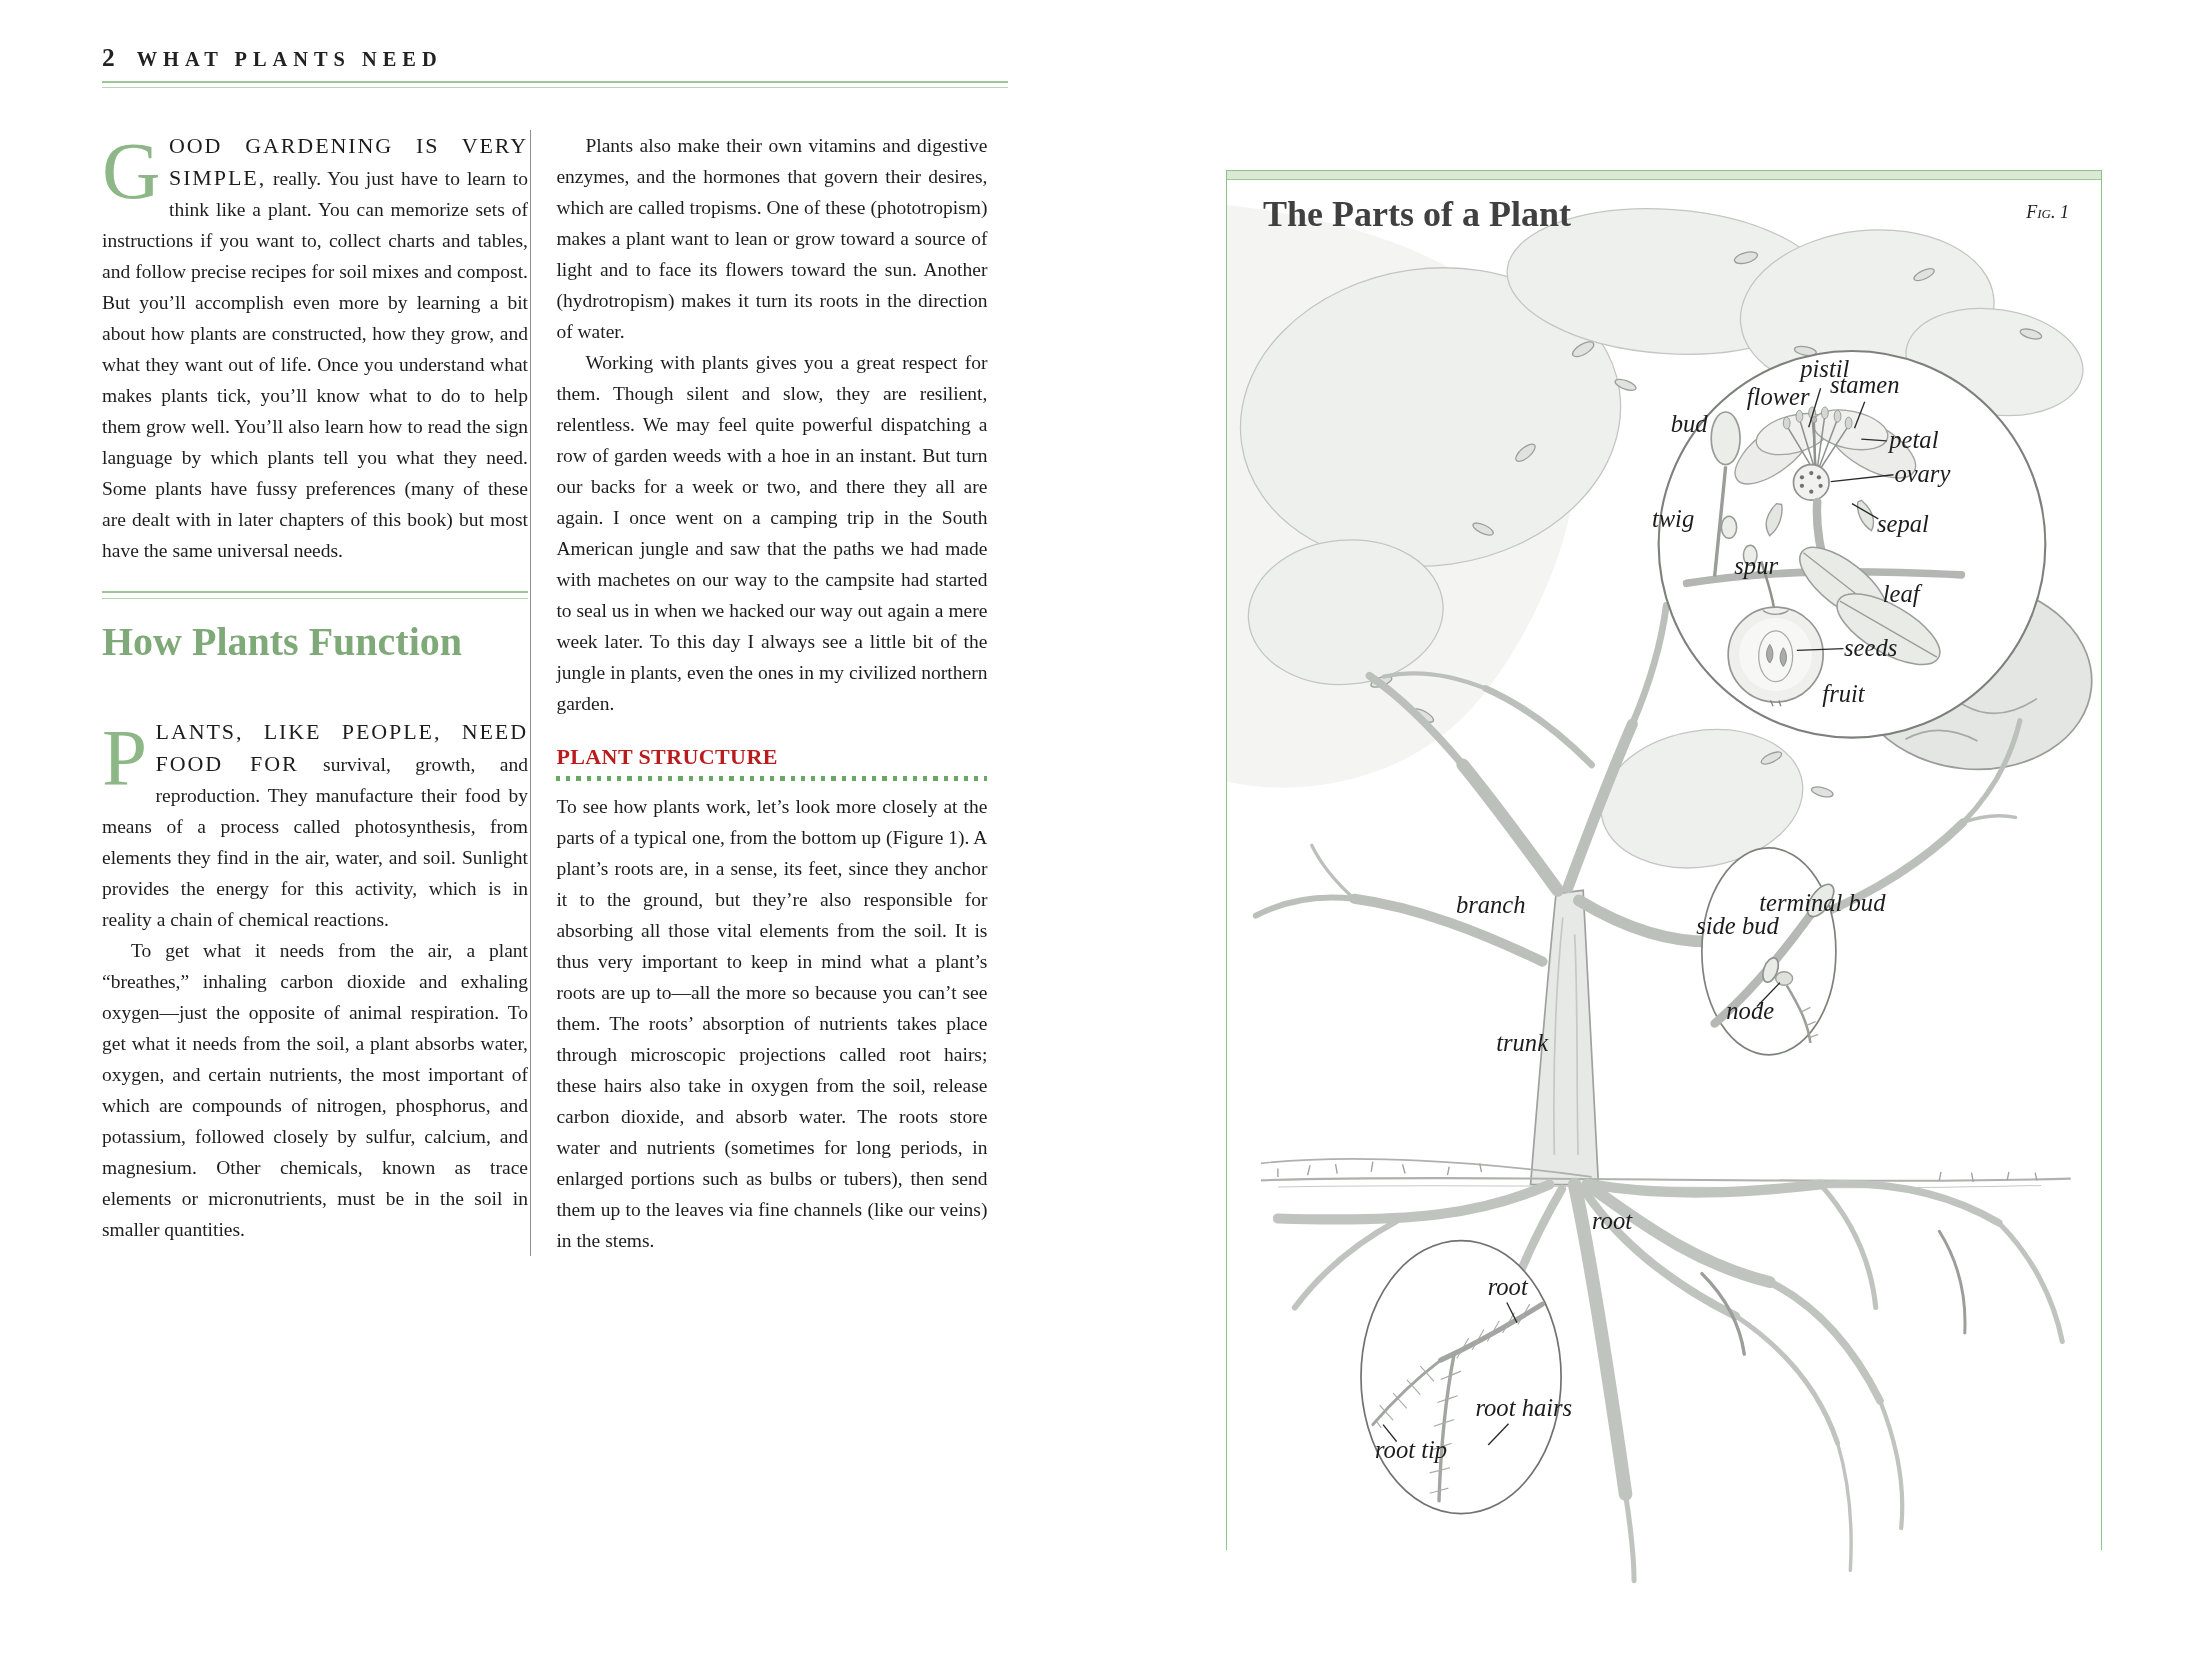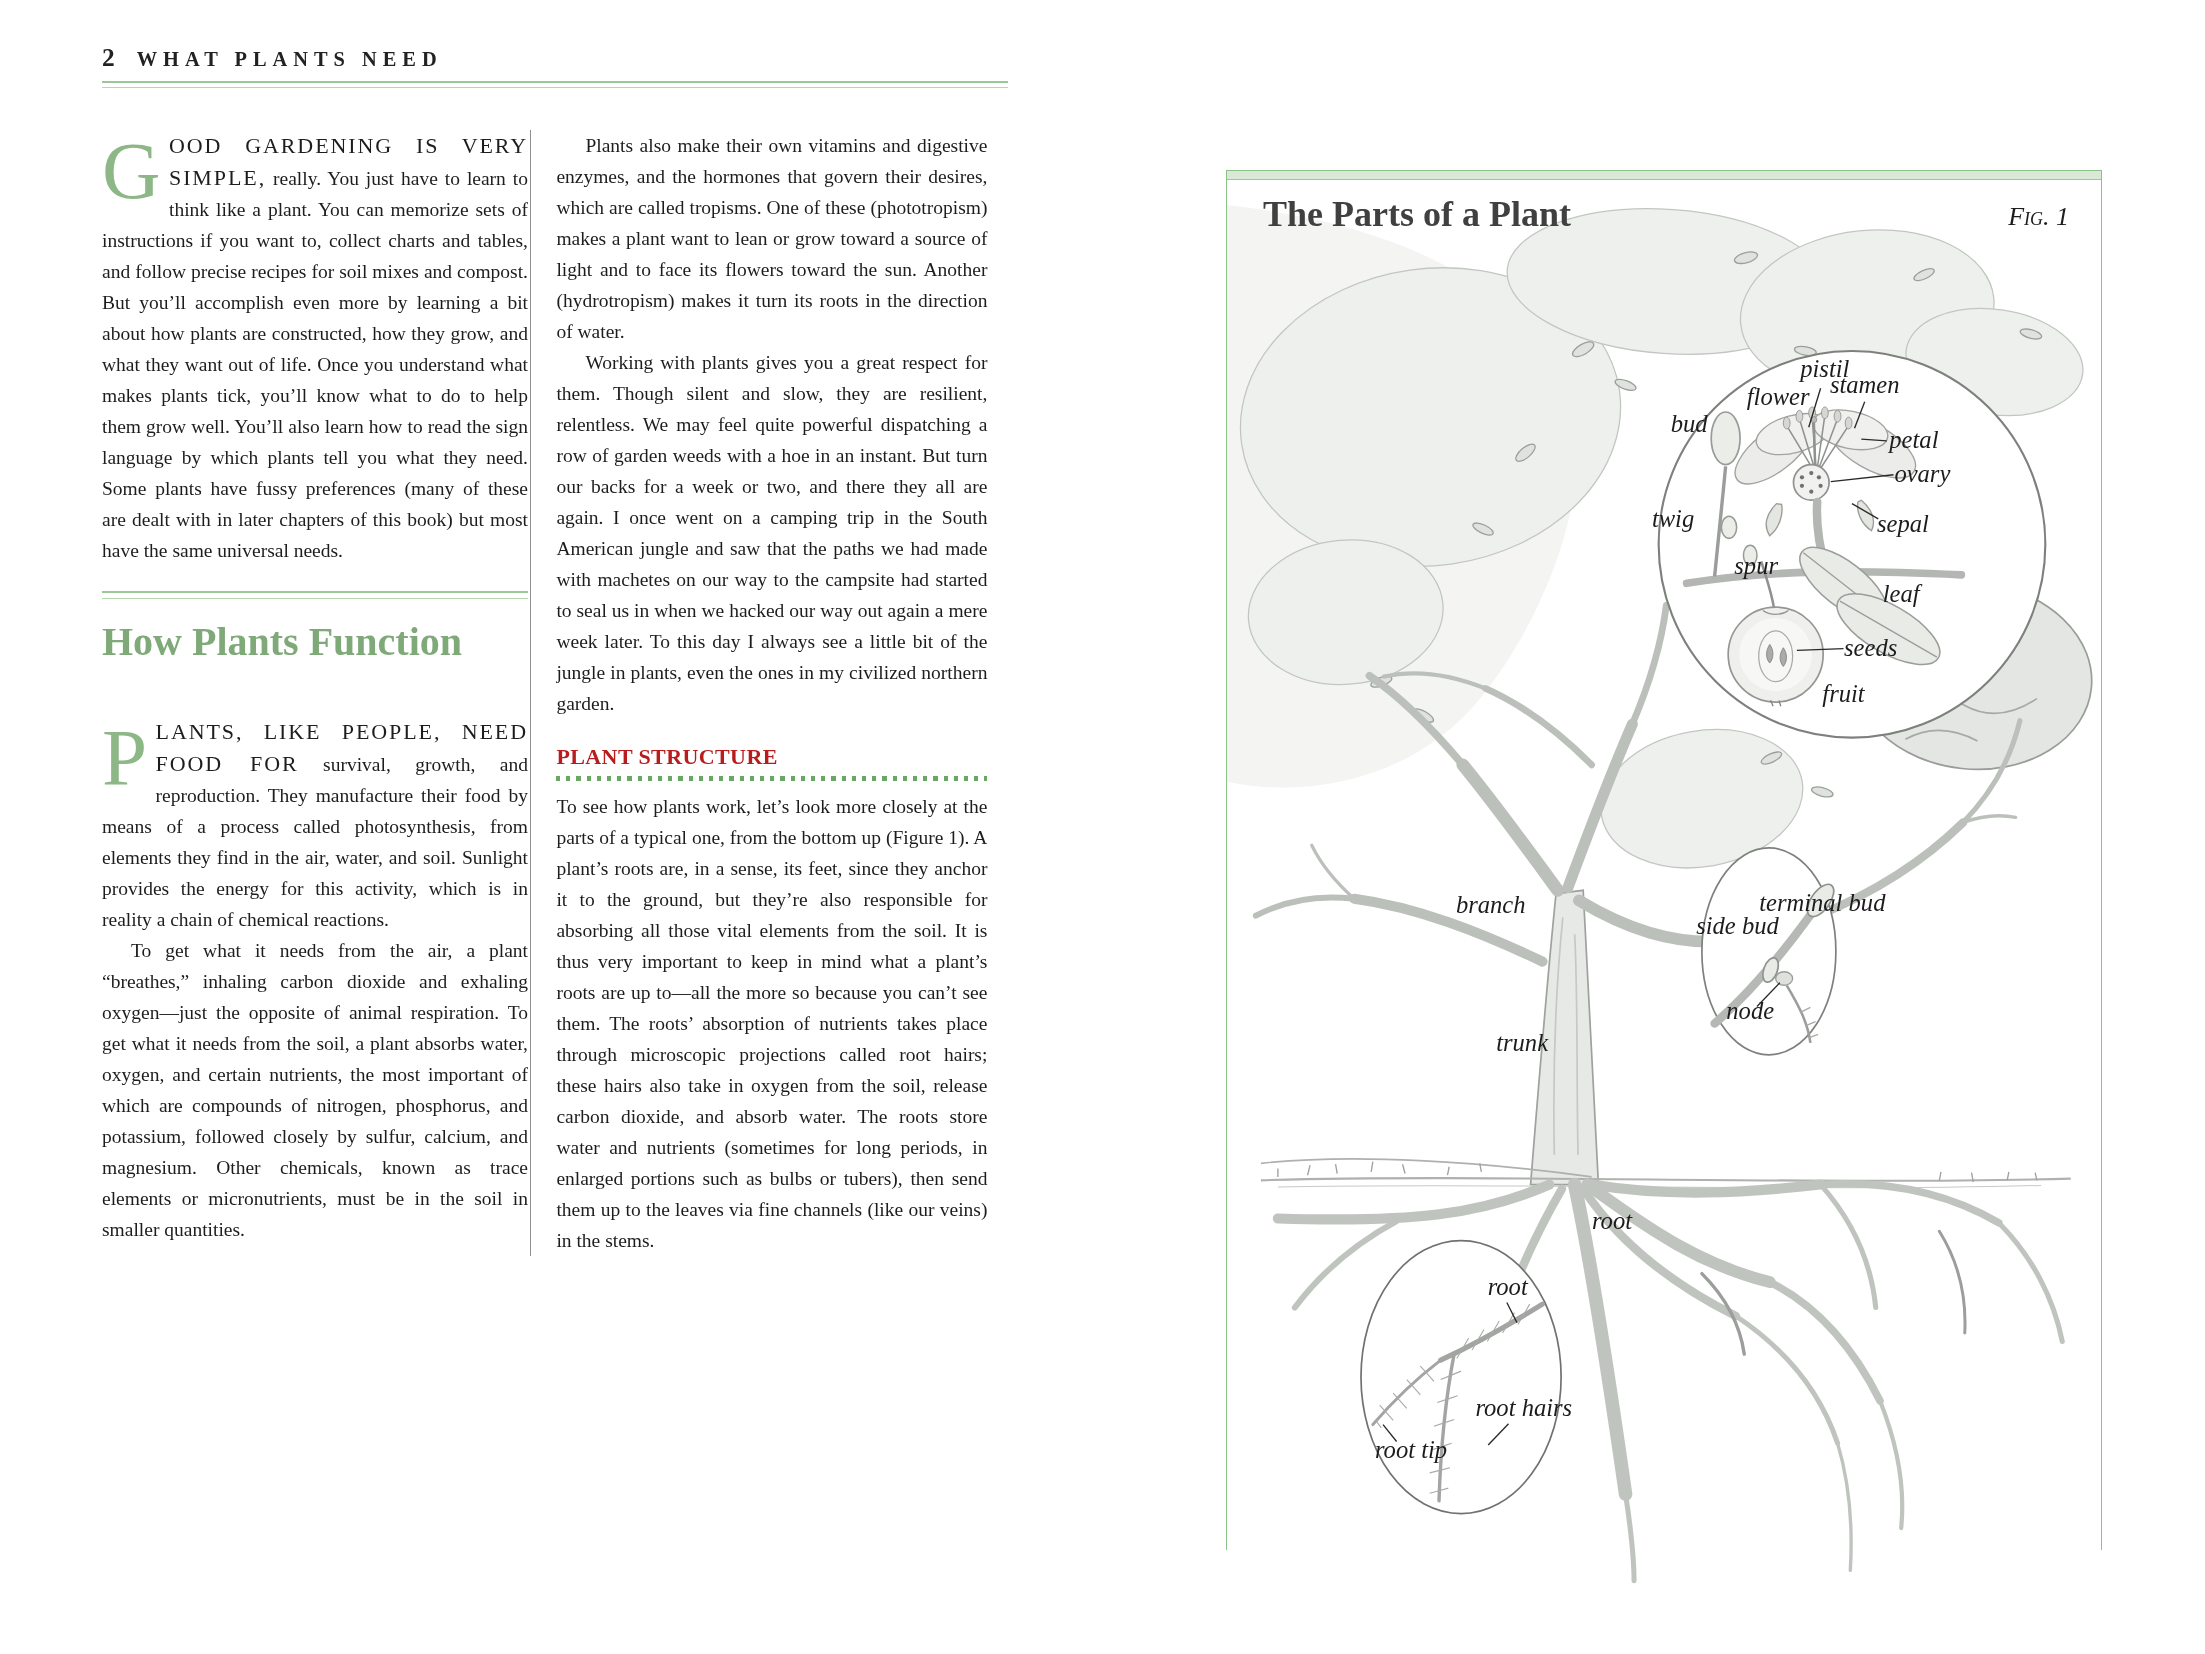--- a/index.html
+++ b/index.html
@@ -36,21 +36,21 @@
   h3.sub-heading{margin:25.4px 0 0 0;font-size:22px;letter-spacing:0.4px;font-weight:700;color:#b91c1c;}
   .dotted-rule{height:4.2px;margin:6px 0 10.2px 0;
     background-image:repeating-linear-gradient(90deg,#69a862 0 4.2px,transparent 4.2px 10.2px);}
 
   
   .figure-box{position:absolute;left:123px;top:166px;width:876px;height:1380px;
     border:1.7px solid #8cc189;border-bottom:none;box-sizing:border-box;background:#fff;}
   .figure-topstrip{height:7.6px;background:#d9e9d5;border-bottom:1.7px solid #9cc897;}
   .figure-titlerow{position:absolute;left:36px;right:32px;top:22px;}
   .figure-title{font-size:36px;font-weight:700;color:#404040;}
-  .figure-figlabel{position:absolute;right:0;top:8.5px;font-size:26px;font-style:italic;font-variant:small-caps;color:#1d1d1d;}
+  .figure-figlabel{position:absolute;right:0;top:8.5px;font-size:18px;font-style:italic;font-variant:small-caps;color:#1d1d1d;}
   .figure-art{position:absolute;left:0;top:0;width:876px;height:1442px;overflow:visible;}
 
   
   text.plant-label{font-family:"Liberation Serif",serif;font-style:italic;font-size:29px;fill:#1c1c1c;text-anchor:middle;}
 </style>
 </head>
 <body>
 
 <div class="page" id="page-left">
   <div class="running-head">

